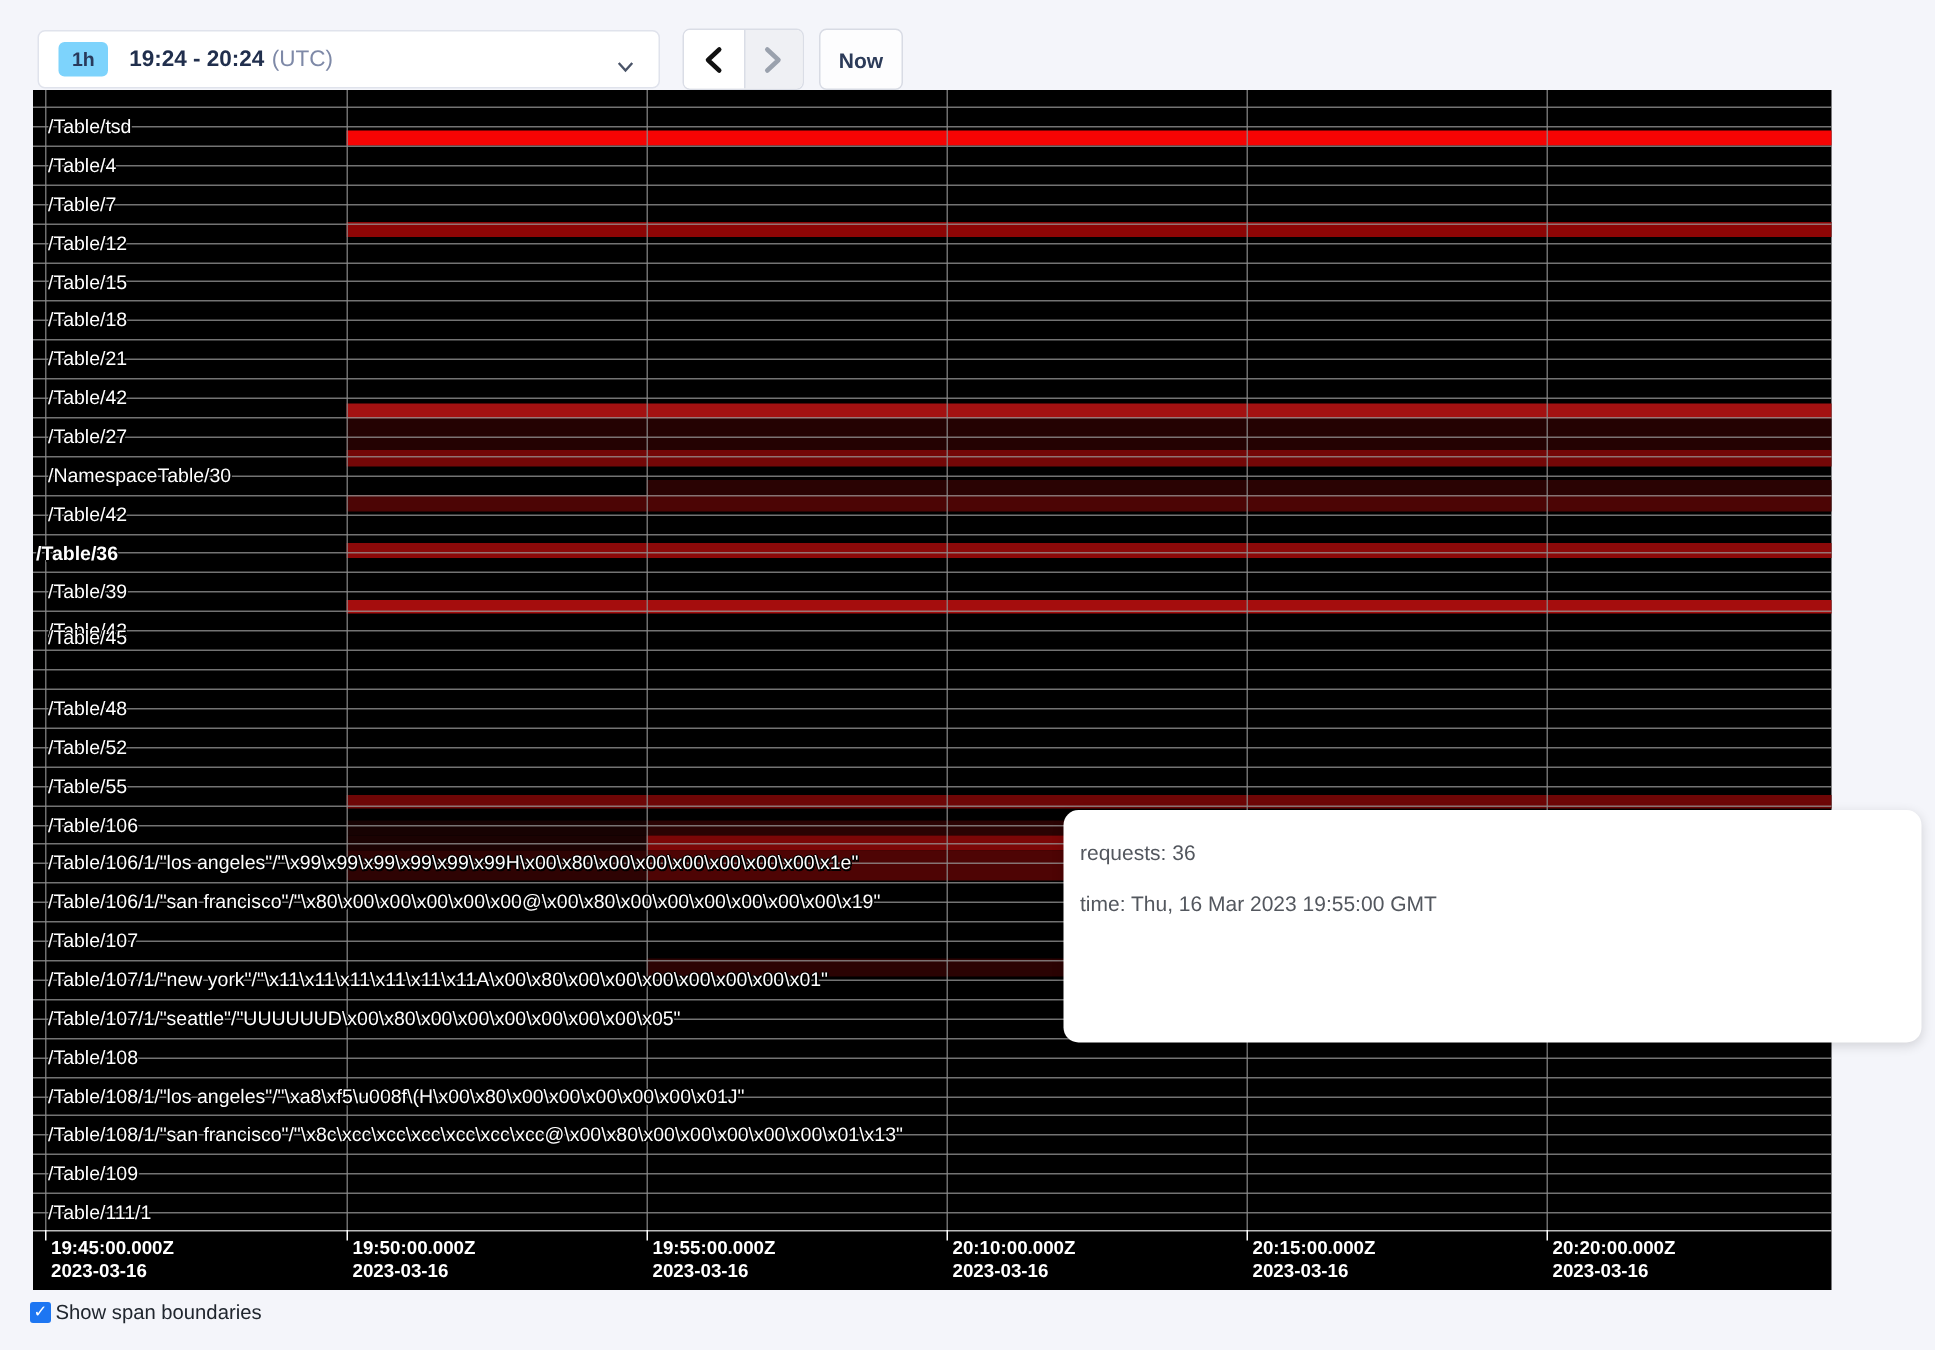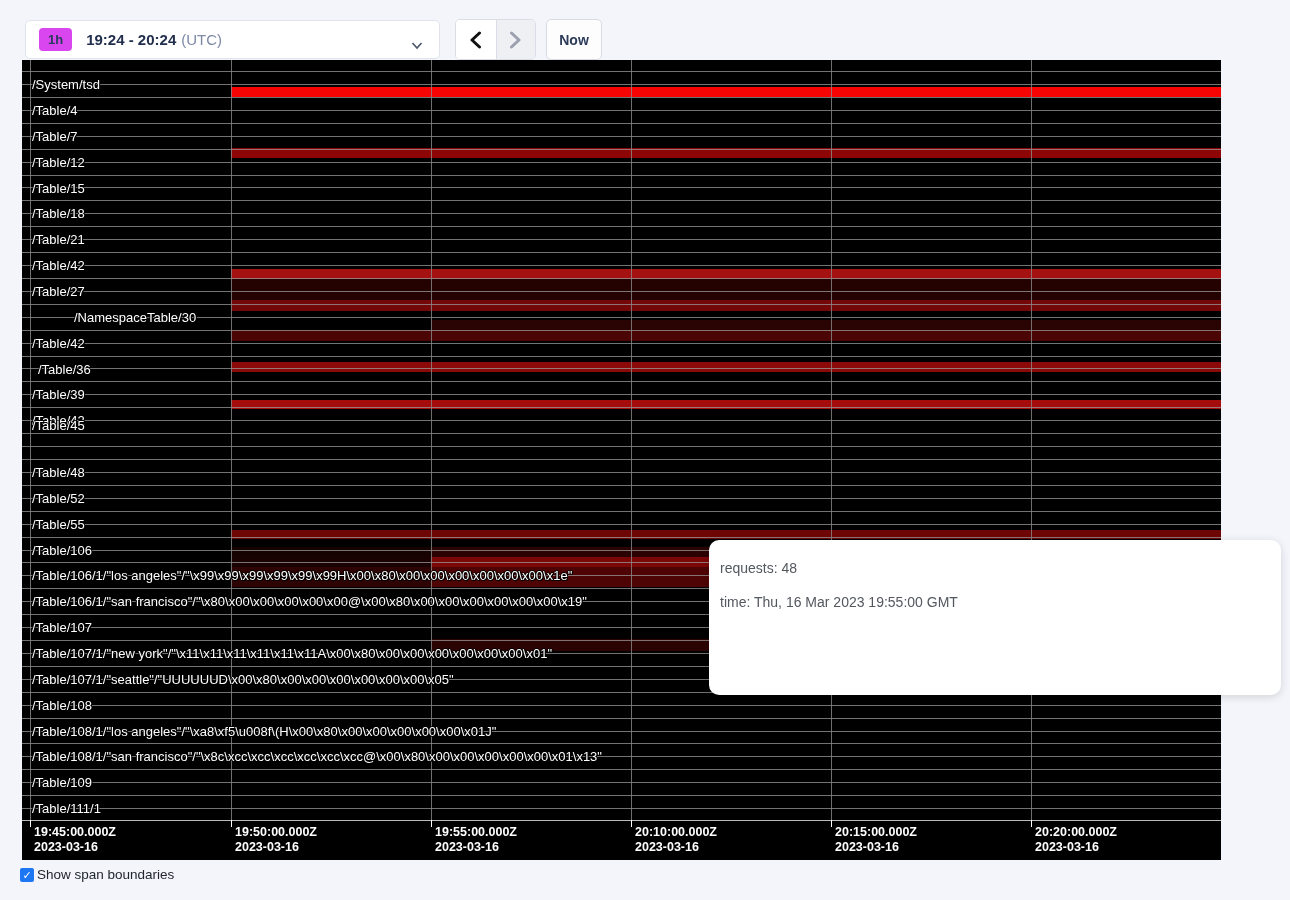--- a/index.html
+++ b/index.html
@@ -4,21 +4,21 @@
 <style>
   * { margin:0; padding:0; box-sizing:border-box; }
   html,body { width:1290px; height:900px; }
   body { font-family:"Liberation Sans", sans-serif; background:#f4f5fa; }
   #stage { position:relative; width:1290px; height:900px; overflow:hidden; }
 
   
   .timerange-select { position:absolute; left:25px; top:20px; width:415px; height:39px;
     background:#fff; border:1px solid #e0e3ec; border-radius:5px; display:flex;
     align-items:center; cursor:pointer; }
-  .range-badge { display:inline-block; margin-left:13px; padding:4px 9px; background:#d946ef;
+  .range-badge { display:inline-block; margin-left:13px; padding:4px 9px; background:#7dd3fc;
     border-radius:4px; font-size:13px; font-weight:bold; color:#293a5c; }
   .range-text { margin-left:14px; font-size:15px; font-weight:bold; color:#212f4d; }
   .range-zone { margin-left:5px; font-size:15px; color:#7e89a7; }
   .combo-chevron { position:absolute; right:16px; top:15px; }
 
   .nav-group { position:absolute; left:455px; top:19px; height:41px; width:81px;
     border:1px solid #dadde6; border-radius:5px; display:flex; background:#fff; overflow:hidden; }
   .nav-btn { width:40px; height:100%; border:none; background:#fff; display:flex;
     align-items:center; justify-content:center; cursor:pointer; }
   .nav-btn.next { background:#eff0f4; border-left:1px solid #dadde6; cursor:default; }
@@ -164,32 +164,32 @@
       <div class="vline" style="left: 209px;"></div>
       <div class="tick" style="left: 209px;"></div>
       <div class="vline" style="left: 409px;"></div>
       <div class="tick" style="left: 409px;"></div>
       <div class="vline" style="left: 609px;"></div>
       <div class="tick" style="left: 609px;"></div>
       <div class="vline" style="left: 809px;"></div>
       <div class="tick" style="left: 809px;"></div>
       <div class="vline" style="left: 1009px;"></div>
       <div class="tick" style="left: 1009px;"></div>
-      <div class="row-label" style="left: 10px; top: 24.1px;">/System/tsd</div>
+      <div class="row-label" style="left: 10px; top: 24.1px;">/Table/tsd</div>
       <div class="row-label" style="left: 10px; top: 49.96px;">/Table/4</div>
       <div class="row-label" style="left: 10px; top: 75.82px;">/Table/7</div>
       <div class="row-label" style="left: 10px; top: 101.68px;">/Table/12</div>
       <div class="row-label" style="left: 10px; top: 127.54px;">/Table/15</div>
       <div class="row-label" style="left: 10px; top: 153.4px;">/Table/18</div>
       <div class="row-label" style="left: 10px; top: 179.26px;">/Table/21</div>
       <div class="row-label" style="left: 10px; top: 205.12px;">/Table/42</div>
       <div class="row-label" style="left: 10px; top: 230.98px; text-align: center;">/Table/27</div>
-      <div class="row-label" style="left: 10px; top: 256.84px; padding-left: 42px;">/NamespaceTable/30</div>
+      <div class="row-label" style="left: 10px; top: 256.84px;">/NamespaceTable/30</div>
       <div class="row-label" style="left: 10px; top: 282.7px;">/Table/42</div>
-      <div class="row-label" style="left: 16px; top: 308.56px;">/Table/36</div>
+      <div class="row-label" style="left: 2px; top: 308.56px; font-weight: bold;">/Table/36</div>
       <div class="row-label" style="left: 10px; top: 334.42px;">/Table/39</div>
       <div class="row-label" style="left: 10px; top: 360.28px;">/Table/42</div>
       <div class="row-label" style="left: 10px; top: 365px;">/Table/45</div>
       <div class="row-label" style="left: 10px; top: 412px;">/Table/48</div>
       <div class="row-label" style="left: 10px; top: 437.86px;">/Table/52</div>
       <div class="row-label" style="left: 10px; top: 463.72px;">/Table/55</div>
       <div class="row-label" style="left: 10px; top: 489.58px;">/Table/106</div>
       <div class="row-label" style="left: 10px; top: 515.44px;">/Table/106/1/"los angeles"/"\x99\x99\x99\x99\x99\x99H\x00\x80\x00\x00\x00\x00\x00\x00\x1e"</div>
       <div class="row-label" style="left: 10px; top: 541.3px;">/Table/106/1/"san francisco"/"\x80\x00\x00\x00\x00\x00@\x00\x80\x00\x00\x00\x00\x00\x00\x19"</div>
       <div class="row-label" style="left: 10px; top: 567.16px;">/Table/107</div>
@@ -220,21 +220,21 @@
         <div>20:15:00.000Z</div>
         <div>2023-03-16</div>
       </div>
       <div class="axis-label" style="left: 1013px;">
         <div>20:20:00.000Z</div>
         <div>2023-03-16</div>
       </div>
     </div>
 
   <div class="kv-tooltip">
-    <div>requests: 48</div>
+    <div>requests: 36</div>
     <div>time: Thu, 16 Mar 2023 19:55:00 GMT</div>
   </div>
 
   <div class="footer">
     <span class="cbx" role="checkbox" aria-checked="true">✓</span>
     <span class="cbx-label">Show span boundaries</span>
   </div>
 
 </div>
 

